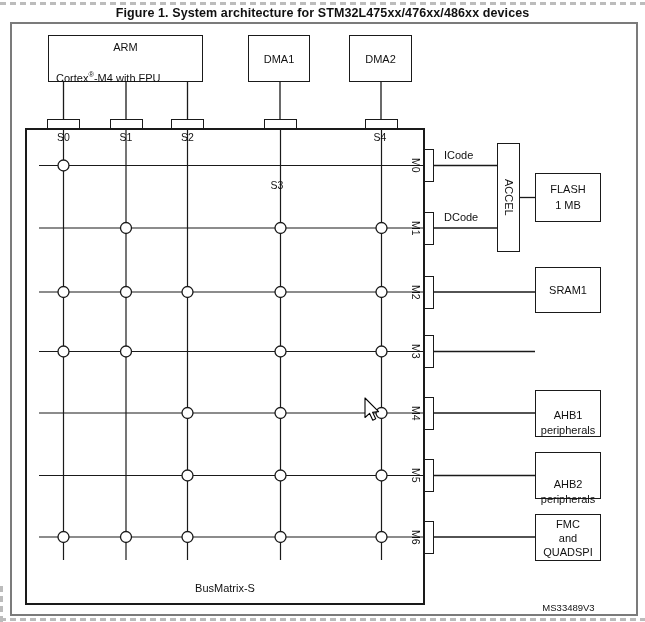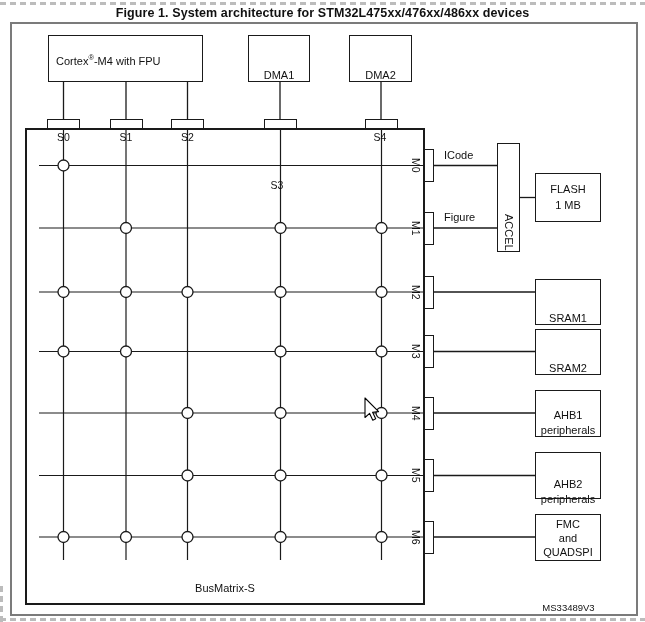--- a/index.html
+++ b/index.html
@@ -9,21 +9,21 @@
   .dash-h { position:absolute; left:0; width:645px; height:3px;
             background:repeating-linear-gradient(90deg,#bcbcbc 0 6px,transparent 6px 10px); }
   .dash-v { position:absolute; width:3px;
             background:repeating-linear-gradient(180deg,#bcbcbc 0 6px,transparent 6px 10px); }
   .figure-title { position:absolute; left:0; top:6px; width:645px; text-align:center;
                   font-size:12.5px; font-weight:bold; letter-spacing:0.1px; }
   .outer-border { position:absolute; left:10px; top:22px; width:628px; height:594px;
                   border:2px solid #7b7b7b; }
   .box { position:absolute; border:1.6px solid #1a1a1a; background:#fff; font-size:11px;
          text-align:center; z-index:10; }
-  .flexc { display:flex; align-items:flex-end; justify-content:center; }
+  .flexc { display:flex; align-items:center; justify-content:center; }
   .arm-box { left:48px; top:35px; width:155px; height:47px; }
   .arm-box .l1 { margin-top:5px; }
   .arm-box .l2 { text-align:left; padding-left:7px; margin-top:17px; }
   .arm-box sup { font-size:7.5px; }
   .dma1-box { left:248px; top:35px; width:62px; height:47px; }
   .dma2-box { left:349px; top:35px; width:63px; height:47px; }
   .matrix { position:absolute; left:25px; top:128px; width:400px; height:477px;
             border:2px solid #1a1a1a; background:transparent; z-index:6; }
   .matrix-label { position:absolute; left:25px; top:582px; width:400px; text-align:center;
                   font-size:11px; z-index:7; }
@@ -32,21 +32,21 @@
   .slabel { position:absolute; top:131px; width:30px; text-align:center; font-size:10.5px; z-index:7; }
   .mport { position:absolute; left:424px; width:10px; height:33px; border:1.5px solid #1a1a1a;
            background:#fff; z-index:12; }
   .mlabel { position:absolute; left:408px; width:15px; height:33px; font-size:10.5px; z-index:7;
             writing-mode:vertical-rl; text-align:center; line-height:15px; }
   .bus-label { position:absolute; font-size:11px; z-index:11; background:#fff; padding:0 2px; }
   .accel-box { left:497px; top:143px; width:23px; height:109px; }
   .accel-box span { writing-mode:vertical-rl; font-size:11px; }
   .periph { left:535px; width:66px; }
   .flash-box { top:173px; height:49px; padding-top:7px; line-height:16px; }
-  .sram1-box { top:267px; height:46px;margin-top:12px; }
+  .sram1-box { top:267px; height:46px; }
   .sram2-box { top:329px; height:46px; }
   .ahb1-box { top:390px; height:47px; padding-top:17px; line-height:15px; }
   .ahb2-box { top:452px; height:47px; padding-top:24px; line-height:15px; }
   .fmc-box { top:514px; height:47px; padding-top:2px; line-height:14px; }
   .figure-code { position:absolute; left:500px; top:602px; width:137px; text-align:center;
                  font-size:9.5px; color:#111; z-index:7; }
   svg.lines { position:absolute; left:0; top:0; z-index:5; }
   svg.cursor { position:absolute; left:0; top:0; z-index:100; pointer-events:none; }
 </style>
 </head>
@@ -117,20 +117,21 @@
         <circle cx="381.5" cy="475.5" r="5.5"></circle>
         <circle cx="63.5" cy="537" r="5.5"></circle>
         <circle cx="126" cy="537" r="5.5"></circle>
         <circle cx="187.5" cy="537" r="5.5"></circle>
         <circle cx="280.5" cy="537" r="5.5"></circle>
         <circle cx="381.5" cy="537" r="5.5"></circle>
       </g>
   </svg>
 
   <div class="box arm-box">
+    <div class="l1">ARM</div>
     <div class="l2"><span>Cortex</span><sup>®</sup><span>-M4 with FPU</span></div>
   </div>
   <div class="box dma1-box flexc">
     <span>DMA1</span>
   </div>
   <div class="box dma2-box flexc">
     <span>DMA2</span>
   </div>
 
   <div class="matrix"></div>
@@ -156,34 +157,31 @@
   <div class="mport" style="top:520.5px;"></div>
   <div class="mlabel" style="top:149px;">M0</div>
   <div class="mlabel" style="top:211.5px;">M1</div>
   <div class="mlabel" style="top:275.5px;">M2</div>
   <div class="mlabel" style="top:335px;">M3</div>
   <div class="mlabel" style="top:396.5px;">M4</div>
   <div class="mlabel" style="top:459px;">M5</div>
   <div class="mlabel" style="top:520.5px;">M6</div>
 
   <div class="bus-label" style="left:442px;top:149px;">ICode</div>
-  <div class="bus-label" style="left:442px;top:211px;">Figure</div>
+  <div class="bus-label" style="left:442px;top:211px;">DCode</div>
 
   <div class="box accel-box flexc">
     <span>ACCEL</span>
   </div>
   <div class="box periph flash-box">
     <div>FLASH</div>
     <div>1 MB</div>
   </div>
   <div class="box periph sram1-box flexc">
     <span>SRAM1</span>
-  </div>
-  <div class="box periph sram2-box flexc">
-    <span>SRAM2</span>
   </div>
   <div class="box periph ahb1-box">
     <div>AHB1</div>
     <div>peripherals</div>
   </div>
   <div class="box periph ahb2-box">
     <div>AHB2</div>
     <div>peripherals</div>
   </div>
   <div class="box periph fmc-box">

